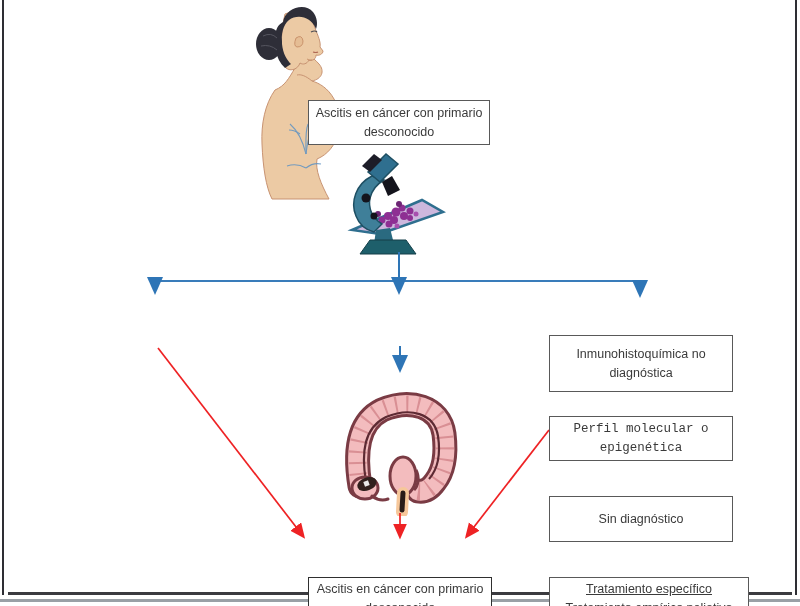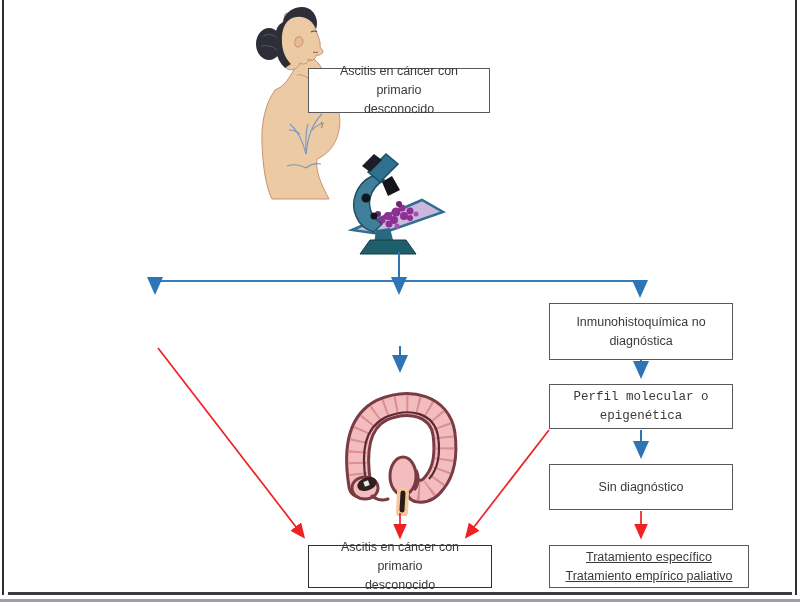--- a/index.html
+++ b/index.html
@@ -9,21 +9,21 @@
   }
   .frame-side{position:absolute;top:0;width:2px;height:595px;background:#2e2e34;}
   #frame-left{left:2px;}
   #frame-right{left:795px;}
   #bottom-rule{position:absolute;left:8px;top:592px;width:784px;height:3px;background:#3b3b3f;}
   #bottom-gray{position:absolute;left:0;top:599px;width:800px;height:3px;background:#9aa0a6;}
   .box{
     position:absolute;background:#fff;border:1.5px solid var(--box-border,#595959);
     display:flex;align-items:center;justify-content:center;text-align:center;
     font-size:12.5px;line-height:1.5;color:#3a3a3a;white-space:pre-line;
-    box-sizing:border-box;padding:2px 9px;
+    box-sizing:border-box;padding:2px 0;margin-top:32px;
   }
   #top-box{left:308px;top:68px;width:182px;height:45px;}
   #left-box{left:68px;top:301px;width:182px;height:44px;}
   #middle-box{left:310px;top:300px;width:180px;height:45px;}
   #right-box{left:549px;top:303px;width:184px;height:57px;}
   #perfil-box{left:549px;top:384px;width:184px;height:45px;font-family:Liberation Mono, monospace;}
   #sin-box{left:549px;top:464px;width:184px;height:46px;}
   #trat-box{left:549px;top:545px;width:200px;height:43px;text-decoration:underline;}
   #bottom-box{left:308px;top:545px;width:184px;height:43px;border-color:#2f2f2f;}
   svg{position:absolute;}

